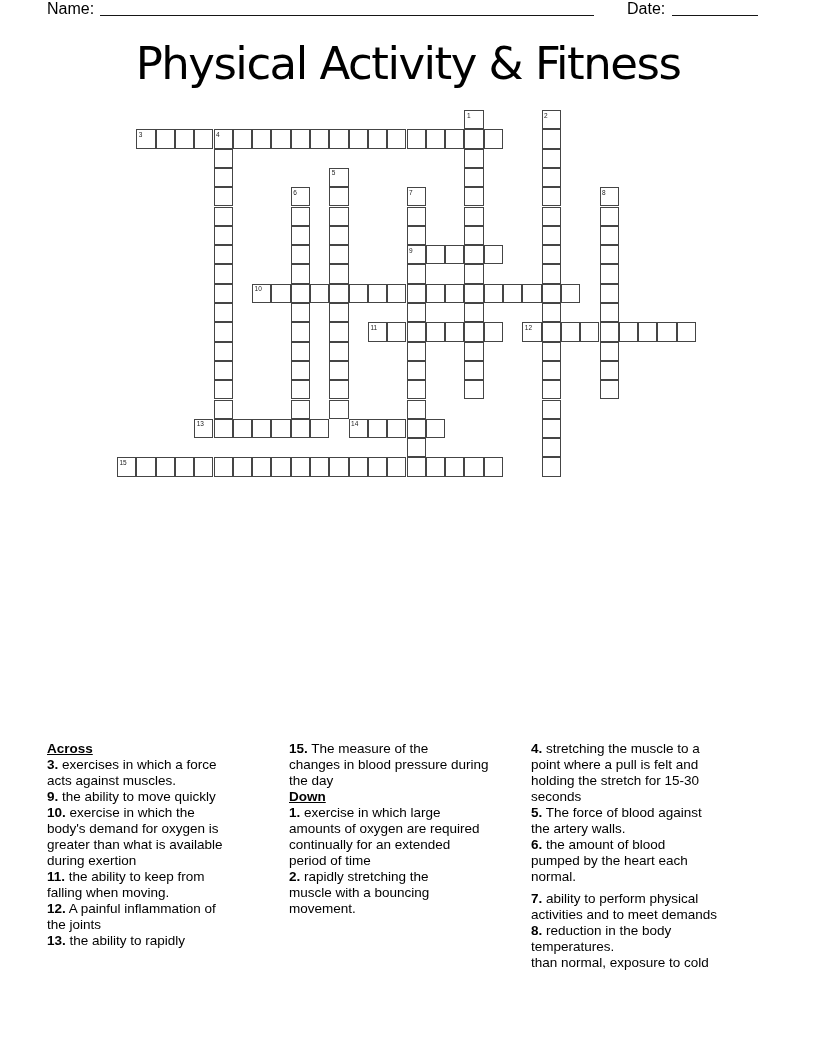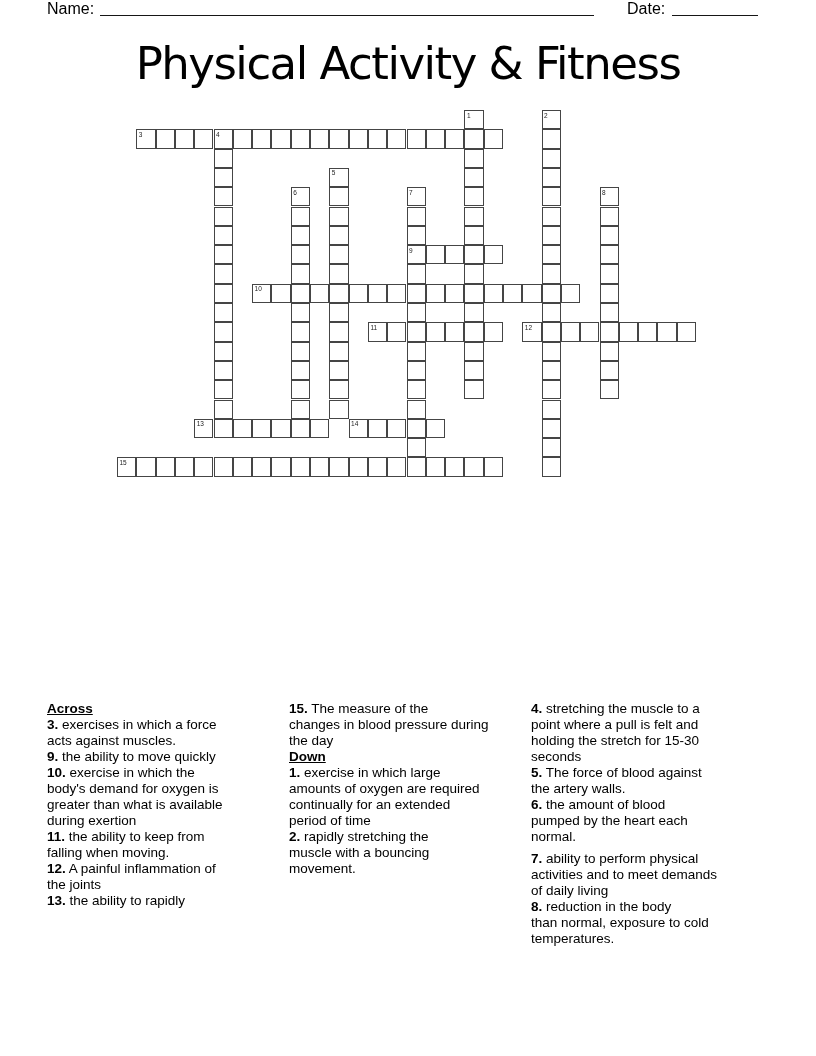--- a/index.html
+++ b/index.html
@@ -25,21 +25,21 @@
   .cell{
     position:absolute;width:19.3px;height:19.3px;box-sizing:border-box;
     border:1px solid #454545;background:#fff;
   }
   .cellnum{
     position:absolute;top:0.5px;left:1.5px;font-size:6.5px;line-height:7px;
     color:#222;font-family:"Liberation Sans",sans-serif;
   }
   
   #clues{position:absolute;left:47px;top:701px;width:723px;display:flex;}
-  .clue-col{box-sizing:border-box;padding-right:8px;}
+  .clue-col{box-sizing:border-box;padding-right:8px;margin-top:40px;}
   .clue-col:nth-child(1){width:242px;}
   .clue-col:nth-child(2){width:242px;}
   .clue-col:nth-child(3){width:239px;}
   .clue, .clue-head{font-size:13.5px;line-height:16px;color:#000;}
   .clue-head{font-weight:bold;text-decoration:underline;}
   .cnum{font-weight:bold;}
   .gap-before{margin-top:6px;}
 </style>
 </head>
 <body>
@@ -271,16 +271,16 @@
   <div class="clue-col">
       <div class="clue"><span class="cnum">15.</span> The measure of the<div>changes in blood pressure during</div><div>the day</div></div>
       <div class="clue-head">Down</div>
       <div class="clue"><span class="cnum">1.</span> exercise in which large<div>amounts of oxygen are required</div><div>continually for an extended</div><div>period of time</div></div>
       <div class="clue"><span class="cnum">2.</span> rapidly stretching the<div>muscle with a bouncing</div><div>movement.</div></div>
     </div>
   <div class="clue-col">
       <div class="clue"><span class="cnum">4.</span> stretching the muscle to a<div>point where a pull is felt and</div><div>holding the stretch for 15-30</div><div>seconds</div></div>
       <div class="clue"><span class="cnum">5.</span> The force of blood against<div>the artery walls.</div></div>
       <div class="clue"><span class="cnum">6.</span> the amount of blood<div>pumped by the heart each</div><div>normal.</div></div>
-      <div class="clue gap-before"><span class="cnum">7.</span> ability to perform physical<div>activities and to meet demands</div><div>of daily living</div></div>
-      <div class="clue"><span class="cnum">8.</span> reduction in the body<div>than normal, exposure to cold</div><div>temperatures.</div></div>
+      <div class="clue gap-before"><span class="cnum">7.</span> ability to perform physical<div>activities and to meet demands</div></div>
+      <div class="clue"><span class="cnum">8.</span> reduction in the body<div>temperatures.</div><div>than normal, exposure to cold</div></div>
     </div>
 </div>
 
 </body></html>

